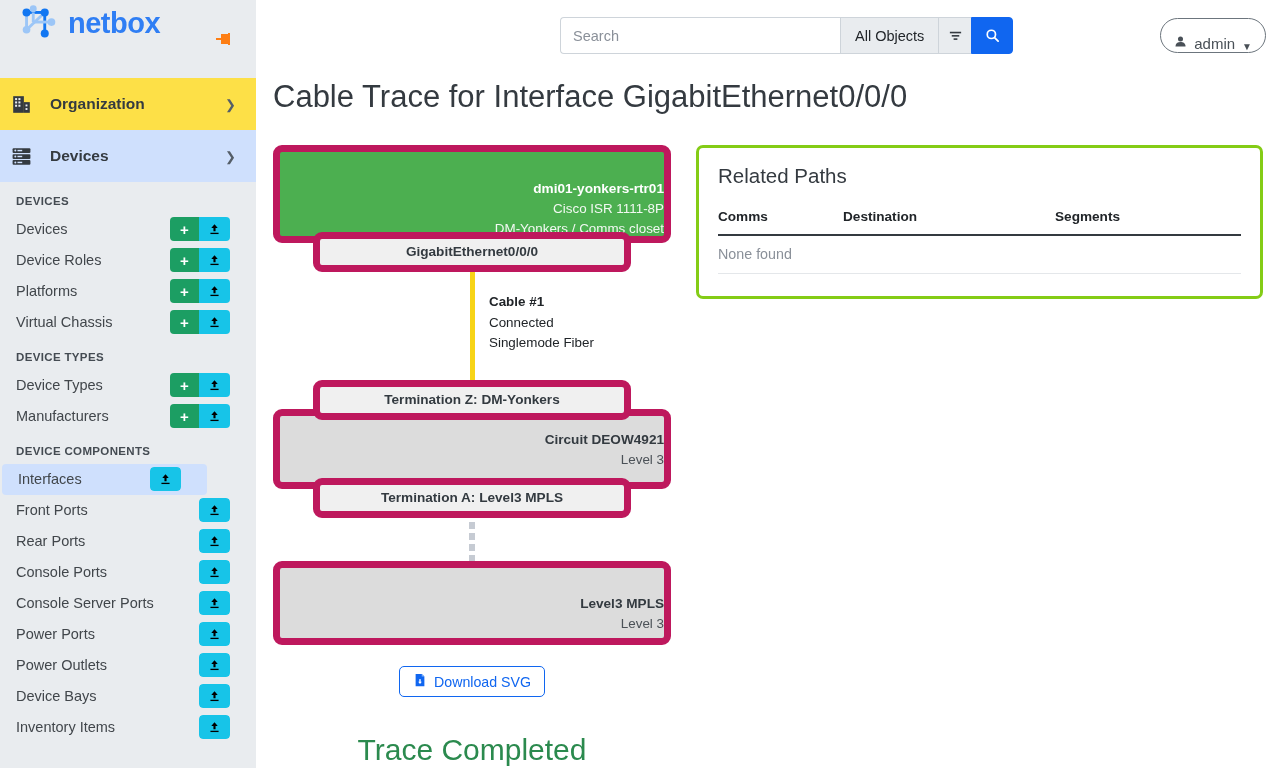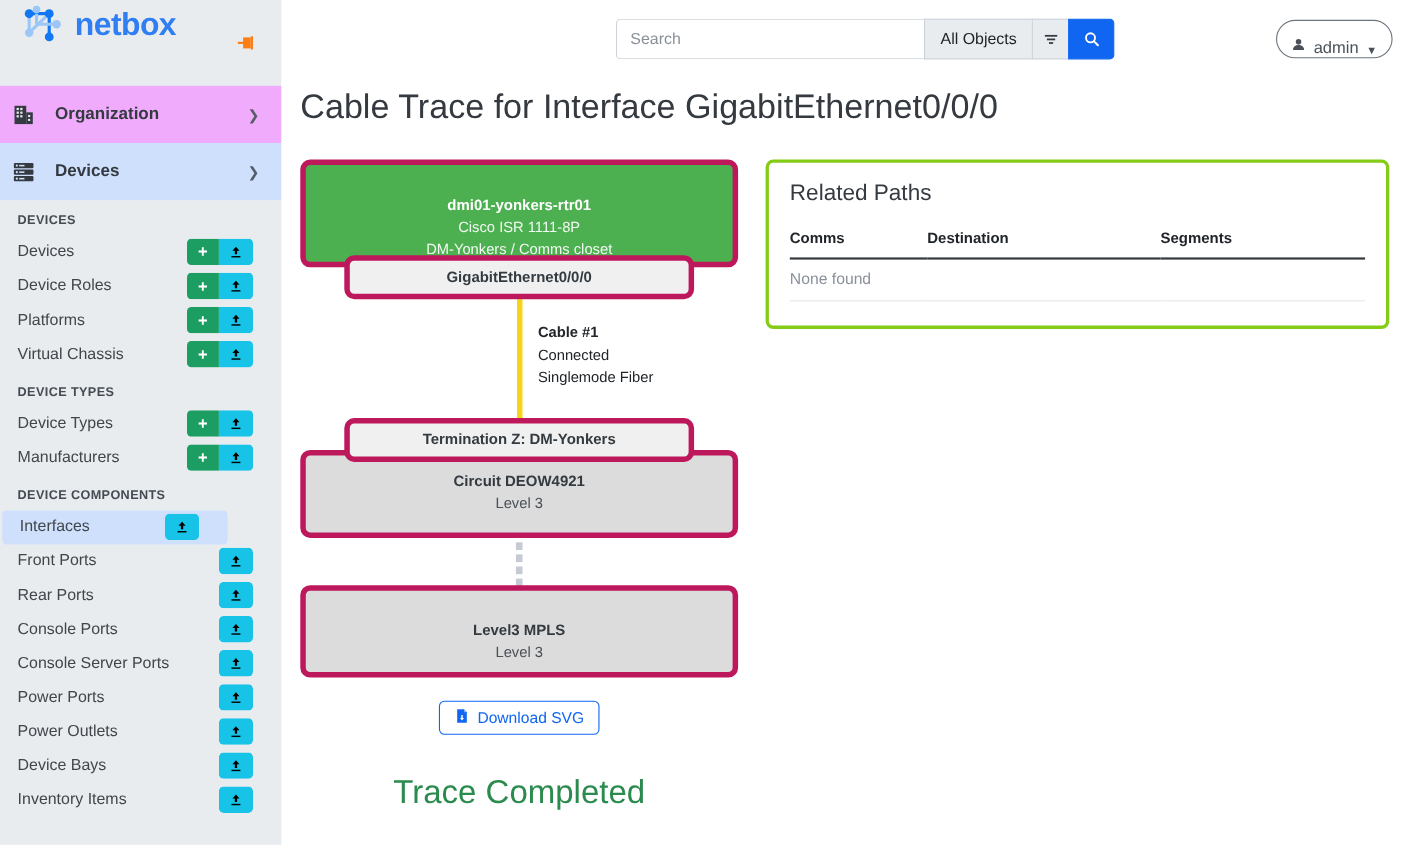--- a/index.html
+++ b/index.html
@@ -32,21 +32,21 @@
     letter-spacing: -0.5px; line-height: 1;
   }
   .pin-icon { position: absolute; right: 24px; top: 31px; width: 16px; height: 16px; }
 
   .nav-group {
     height: 52px;
     display: flex; align-items: center;
     padding: 0 20px 0 12px;
     cursor: pointer;
   }
-  .nav-group.alt { background: #f0abfc; }
+  .nav-group.alt { background: #fde047; }
   .nav-group.active { background: #cfe0fd; }
   .nav-group .g-icon { width: 26px; display:flex; align-items:center; justify-content:flex-start; }
   .nav-group .g-label {
     flex: 1; margin-left: 12px;
     font-size: 15.5px; font-weight: 700; color: #343a40;
   }
   .nav-group .g-caret { color: #555e68; font-size: 13px; line-height: 1; }
 
   .sect-header {
     font-size: 11.5px; font-weight: 700; color: #444b52;
@@ -149,23 +149,23 @@
 
   
   .content-row { position: relative; margin-top: 30px; }
   .trace-col {
     position: absolute; left: 17px; top: 0;
     width: 398px;
   }
 
   .node {
     position: relative;
-    border: 5px solid #be185d;
+    border: 7px solid #be185d;
     border-radius: 9px;
-    text-align: center;
+    text-align: right;
   }
   .node .n-title {
     font-size: 13.6px; font-weight: 700; line-height: 1.45;
   }
   .node .n-sub {
     font-size: 13.4px; font-weight: 400; line-height: 1.5;
   }
 
   .node-device {
     width: 398px; height: 98px;
@@ -578,20 +578,23 @@
 
       <div class="node node-term">
         <span class="n-title">Termination Z: DM-Yonkers</span>
       </div>
 
       <div class="node node-circuit" style="margin-top:-11px;">
         <div class="n-title">Circuit DEOW4921</div>
         <div class="n-sub">Level 3</div>
       </div>
 
+      <div class="node node-term" style="margin-top:-11px;">
+        <span class="n-title">Termination A: Level3 MPLS</span>
+      </div>
 
       <div class="dotted-seg">
         <span class="dot-sq" style="top:4px;"></span>
         <span class="dot-sq" style="top:15px;"></span>
         <span class="dot-sq" style="top:26px;"></span>
         <span class="dot-sq" style="top:37px;"></span>
       </div>
 
       <div class="node node-provider">
         <div class="n-title">Level3 MPLS</div>

